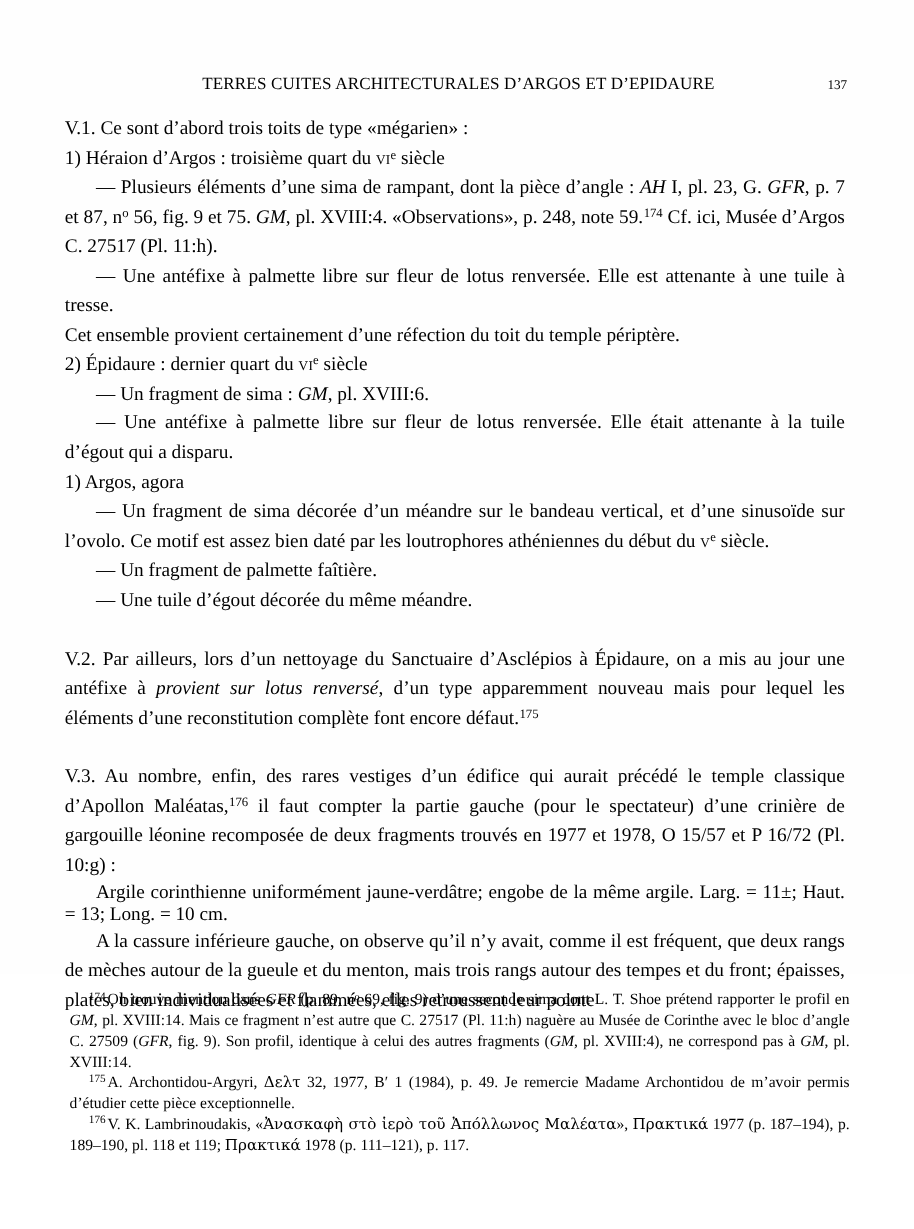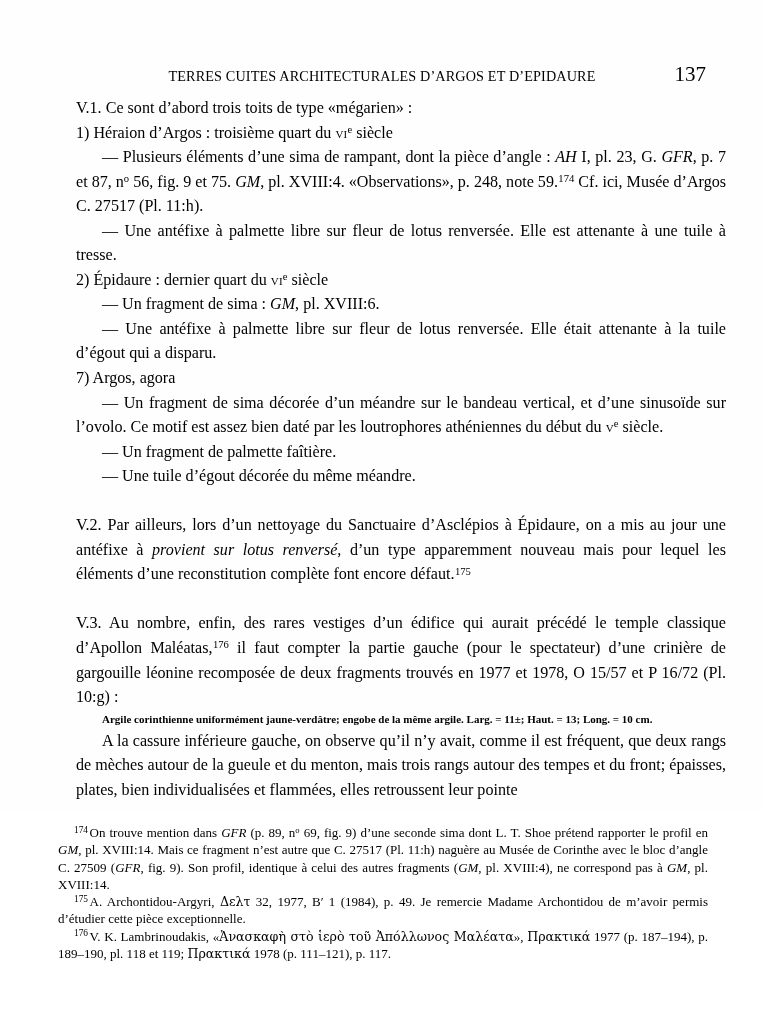--- a/index.html
+++ b/index.html
@@ -39,29 +39,29 @@
   .rh-title {
     flex: 1 1 auto;
     text-align: center;
     font-size: 14.2px;
     letter-spacing: 0.15px;
     white-space: nowrap;
     padding-left: 34px;
   }
   .rh-folio {
     flex: 0 0 auto;
-    font-size: 21px;
+    font-size: 11px;
     text-align: right;
     width: 34px;
   }
 
   
   .body-block {
     position: absolute;
-    left: 76px;
+    left: 54px;
     top: 96px;
     width: 650px;
   }
 
   p.tx {
     margin: 0;
     font-size: 16.1px;
     line-height: 24.55px;
     text-align: justify;
     text-justify: inter-word;
@@ -99,25 +99,24 @@
   
   p.catalogue {
     margin: 0;
     font-size: 16.1px;
     line-height: 24.55px;
     text-indent: 26px;
     text-align: left;
   }
   p.measure {
     margin: 0;
-    font-size: 11px;
+    font-size: 16px;
     line-height: 19.2px;
     text-align: justify;
     text-indent: 26px;
-    font-weight: bold;
   }
 
   
   .footnotes {
     position: absolute;
     left: 58px;
     top: 824px;
     width: 650px;
   }
   p.fnote {
@@ -154,28 +153,29 @@
 
     <p class="tx noind"><span>V.1. Ce sont d’abord trois toits de type «mégarien» :</span></p>
 
     <p class="tx noind"><span>1) Héraion d’Argos : troisième quart du </span><span class="sc">vi</span><sup class="ord">e</sup><span> siècle</span></p>
 
     <p class="tx dashitem"><span>— Plusieurs éléments d’une sima de rampant, dont la pièce d’angle : </span><span class="ital">AH</span><span> I, pl. 23, G. </span><span class="ital">GFR</span><span>, p. 7 et 87, n</span><sup class="ord">o</sup><span> 56, fig. 9 et 75. </span><span class="ital">GM</span><span>, pl. XVIII:4. «Observations», p. 248, note 59.</span><sup class="fn">174</sup><span> Cf. ici, Musée d’Argos C. 27517 (Pl. 11:h).</span></p>
 
     <p class="tx dashitem"><span>— Une antéfixe à palmette libre sur fleur de lotus renversée. Elle est attenante à une tuile à tresse.</span></p>
 
 
+    <p class="tx noind"><span>Cet ensemble provient certainement d’une réfection du toit du temple périptère.</span></p>
 
     <p class="tx noind"><span>2) Épidaure : dernier quart du </span><span class="sc">vi</span><sup class="ord">e</sup><span> siècle</span></p>
 
     <p class="tx dashitem"><span>— Un fragment de sima : </span><span class="ital">GM</span><span>, pl. XVIII:6.</span></p>
 
     <p class="tx dashitem"><span>— Une antéfixe à palmette libre sur fleur de lotus renversée. Elle était attenante à la tuile d’égout qui a disparu.</span></p>
 
-    <p class="tx noind"><span>7) Argos, agora</span></p>
+    <p class="tx noind"><span>1) Argos, agora</span></p>
 
     <p class="tx dashitem"><span>— Un fragment de sima décorée d’un méandre sur le bandeau vertical, et d’une sinusoïde sur l’ovolo. Ce motif est assez bien daté par les loutrophores athéniennes du début du </span><span class="sc">v</span><sup class="ord">e</sup><span> siècle.</span></p>
 
     <p class="tx dashitem"><span>— Un fragment de palmette faîtière.</span></p>
 
     <p class="tx dashitem"><span>— Une tuile d’égout décorée du même méandre.</span></p>
 
     <p class="tx noind gap-before"><span>V.2. Par ailleurs, lors d’un nettoyage du Sanctuaire d’Asclépios à Épidaure, on a mis au jour une antéfixe à </span><span class="ital">provient sur lotus renversé</span><span>, d’un type apparemment nouveau mais pour lequel les éléments d’une reconstitution complète font encore défaut.</span><sup class="fn">175</sup></p>
 
     <p class="tx noind gap-before"><span>V.3. Au nombre, enfin, des rares vestiges d’un édifice qui aurait précédé le temple classique d’Apollon Maléatas,</span><sup class="fn">176</sup><span> il faut compter la partie gauche (pour le spectateur) d’une crinière de gargouille léonine recomposée de deux fragments trouvés en 1977 et 1978, O 15/57 et P 16/72 (Pl. 10:g) :</span></p>

